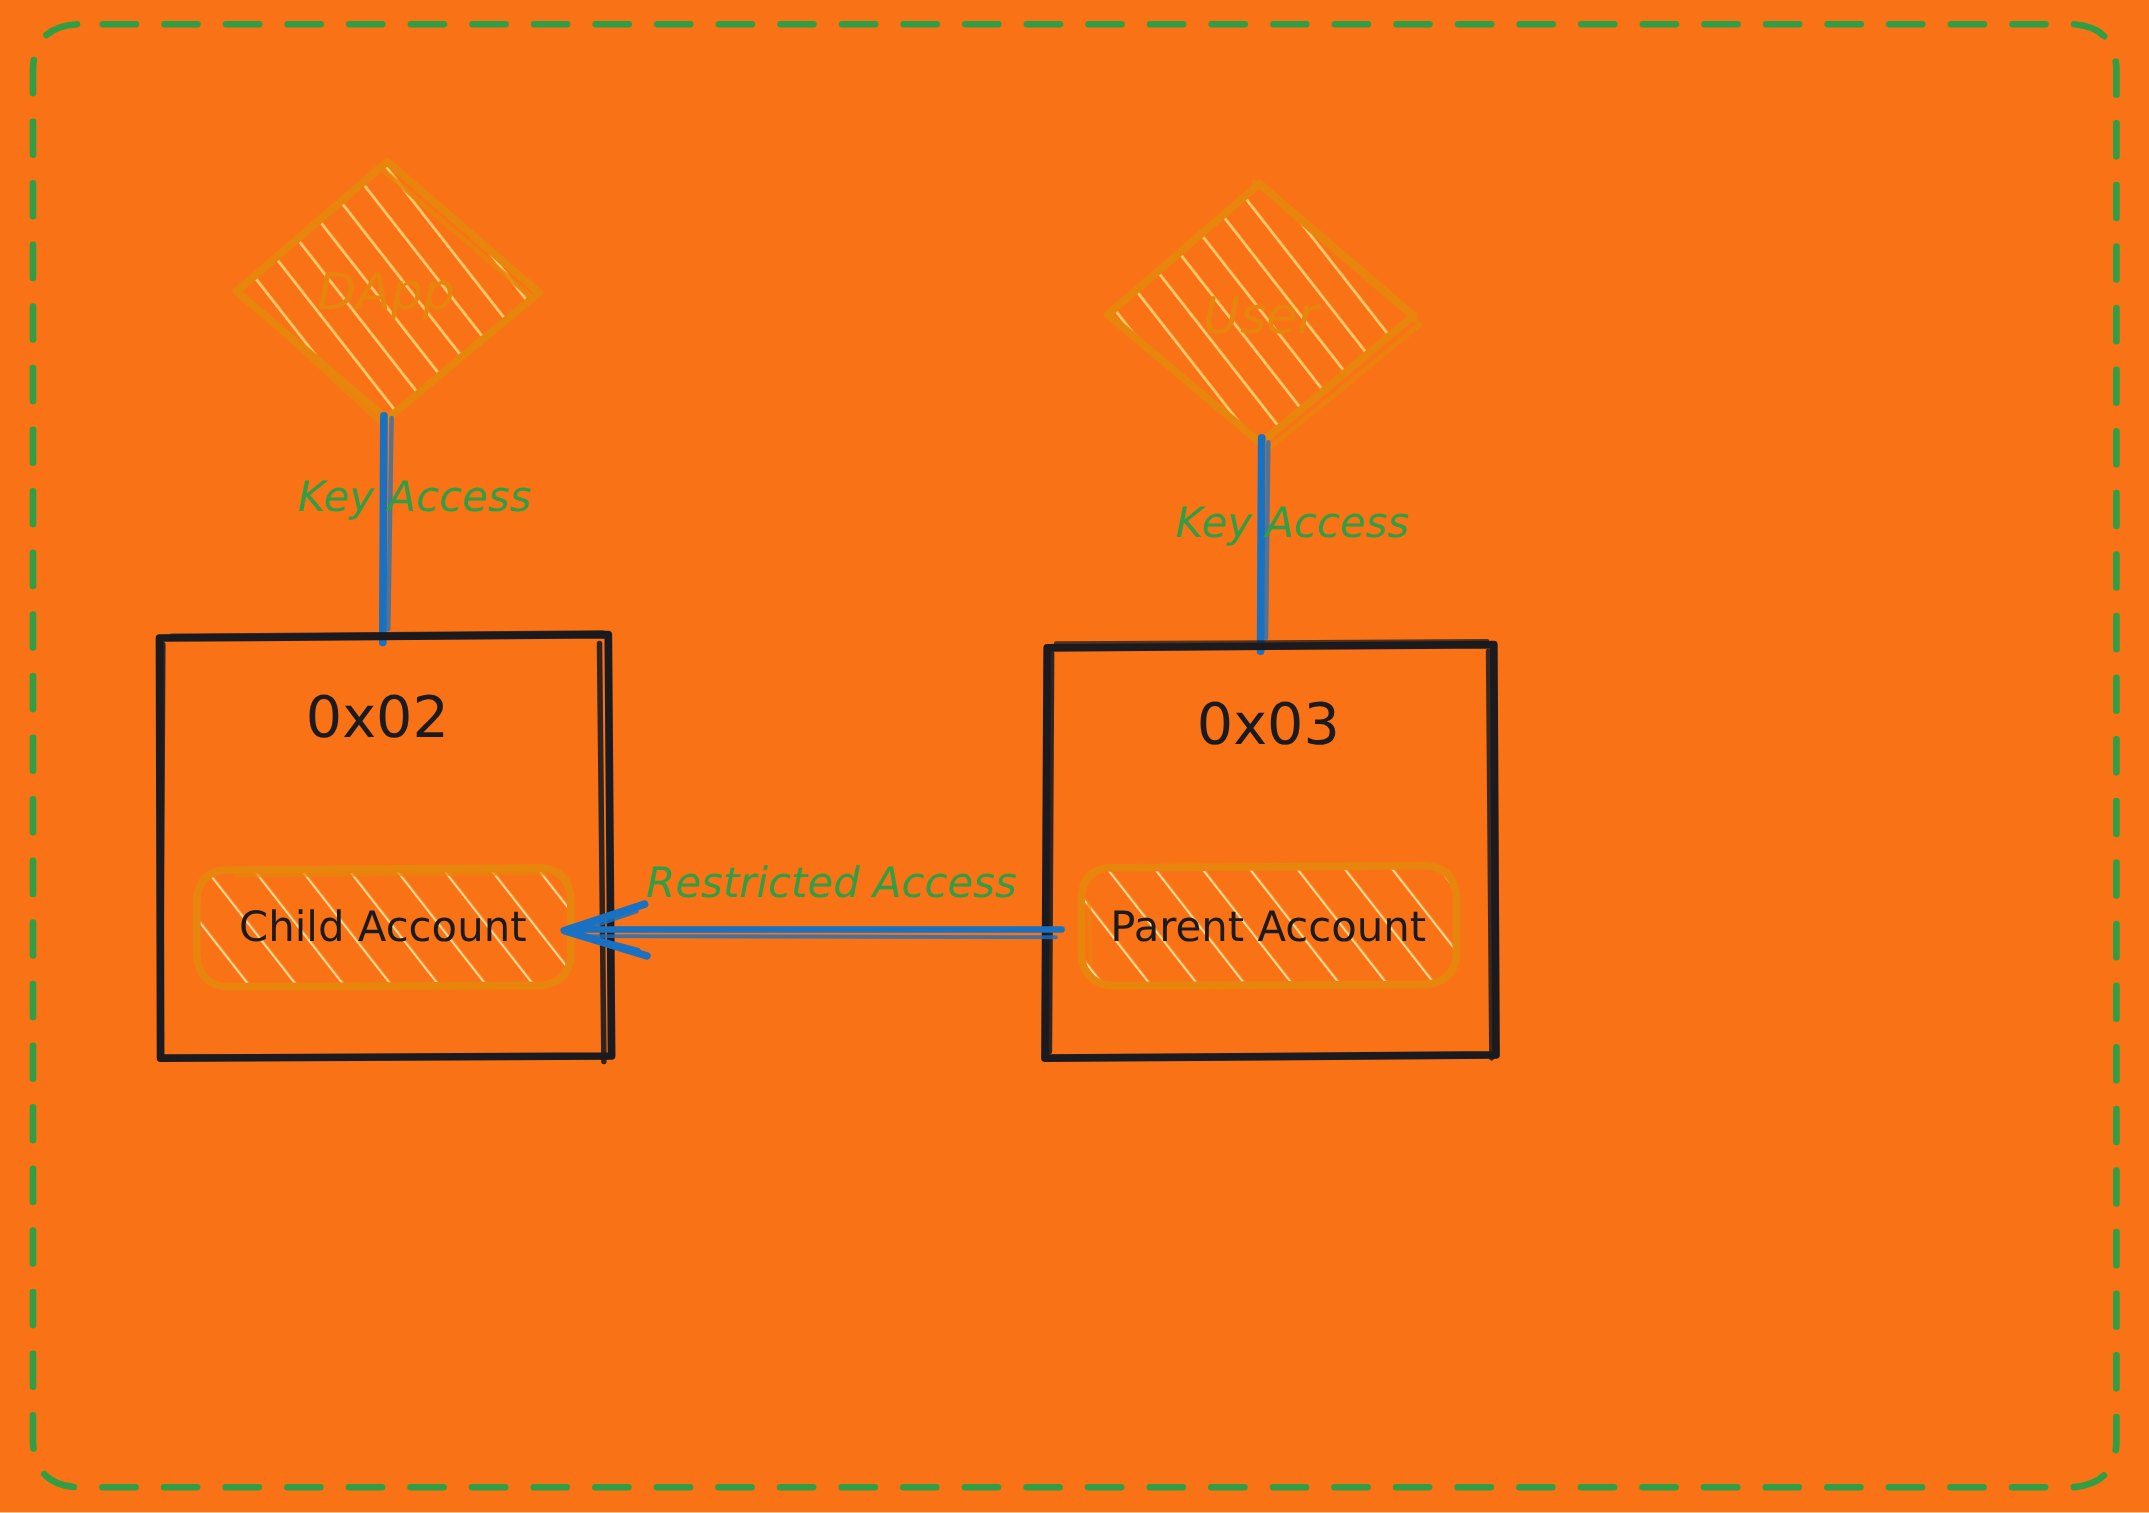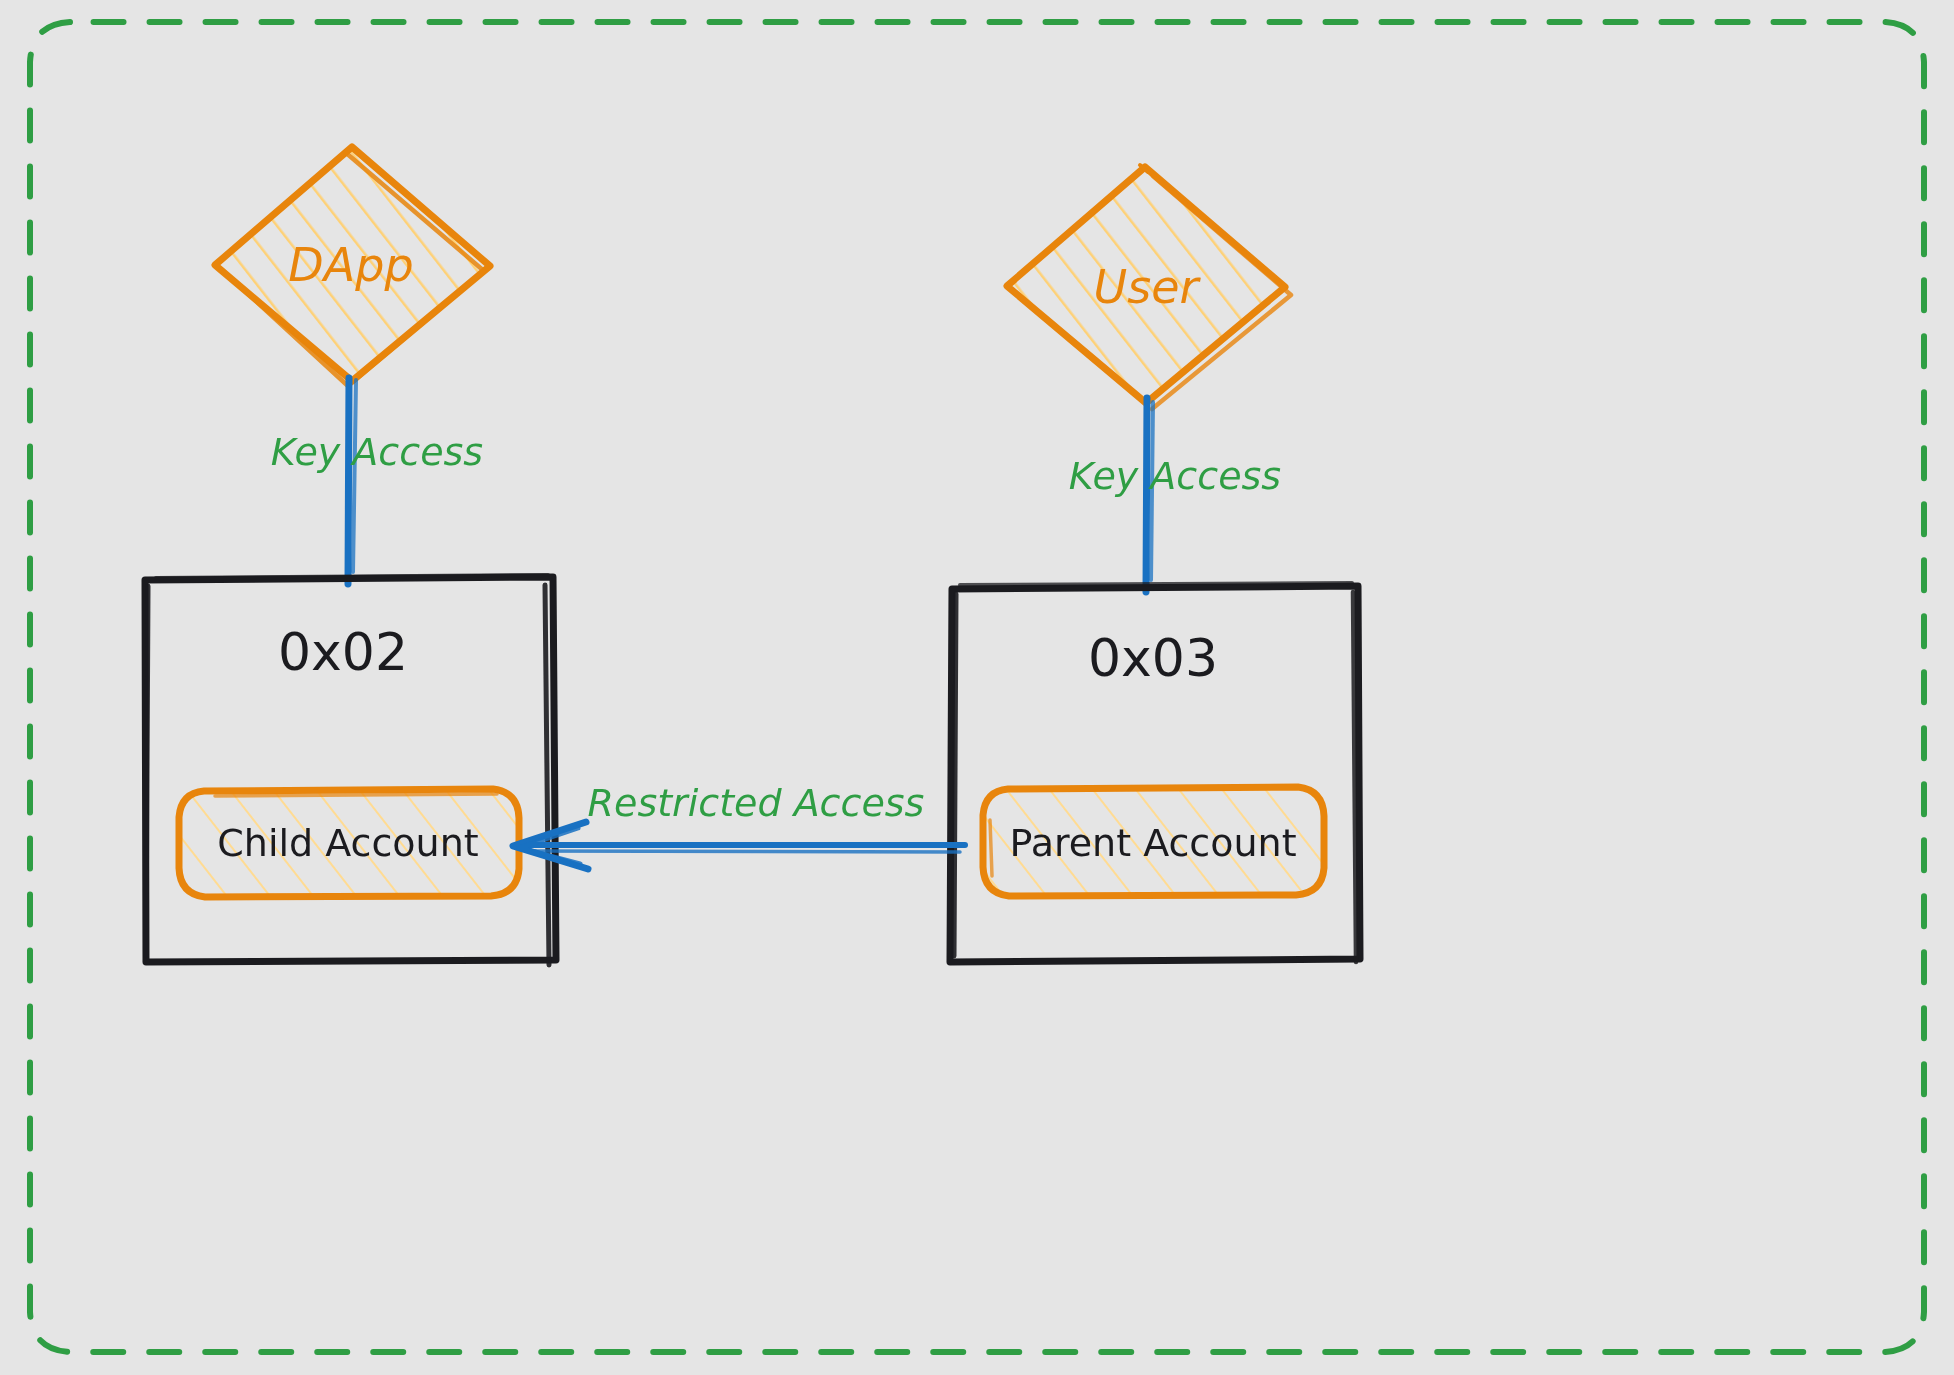--- a/index.html
+++ b/index.html
@@ -10,21 +10,21 @@
   body {
     width: 1954px;
     height: 1375px;
     overflow: hidden;
     font-family: "DejaVu Sans", sans-serif;
   }
   #stage {
     position: relative;
     width: 1954px;
     height: 1375px;
-    background: #e5e5e5;
+    background: #f97316;
   }
   svg.layer {
     position: absolute;
     left: 0;
     top: 0;
     width: 1954px;
     height: 1375px;
   }
   .sketch-text {
     font-family: "DejaVu Sans", sans-serif;

